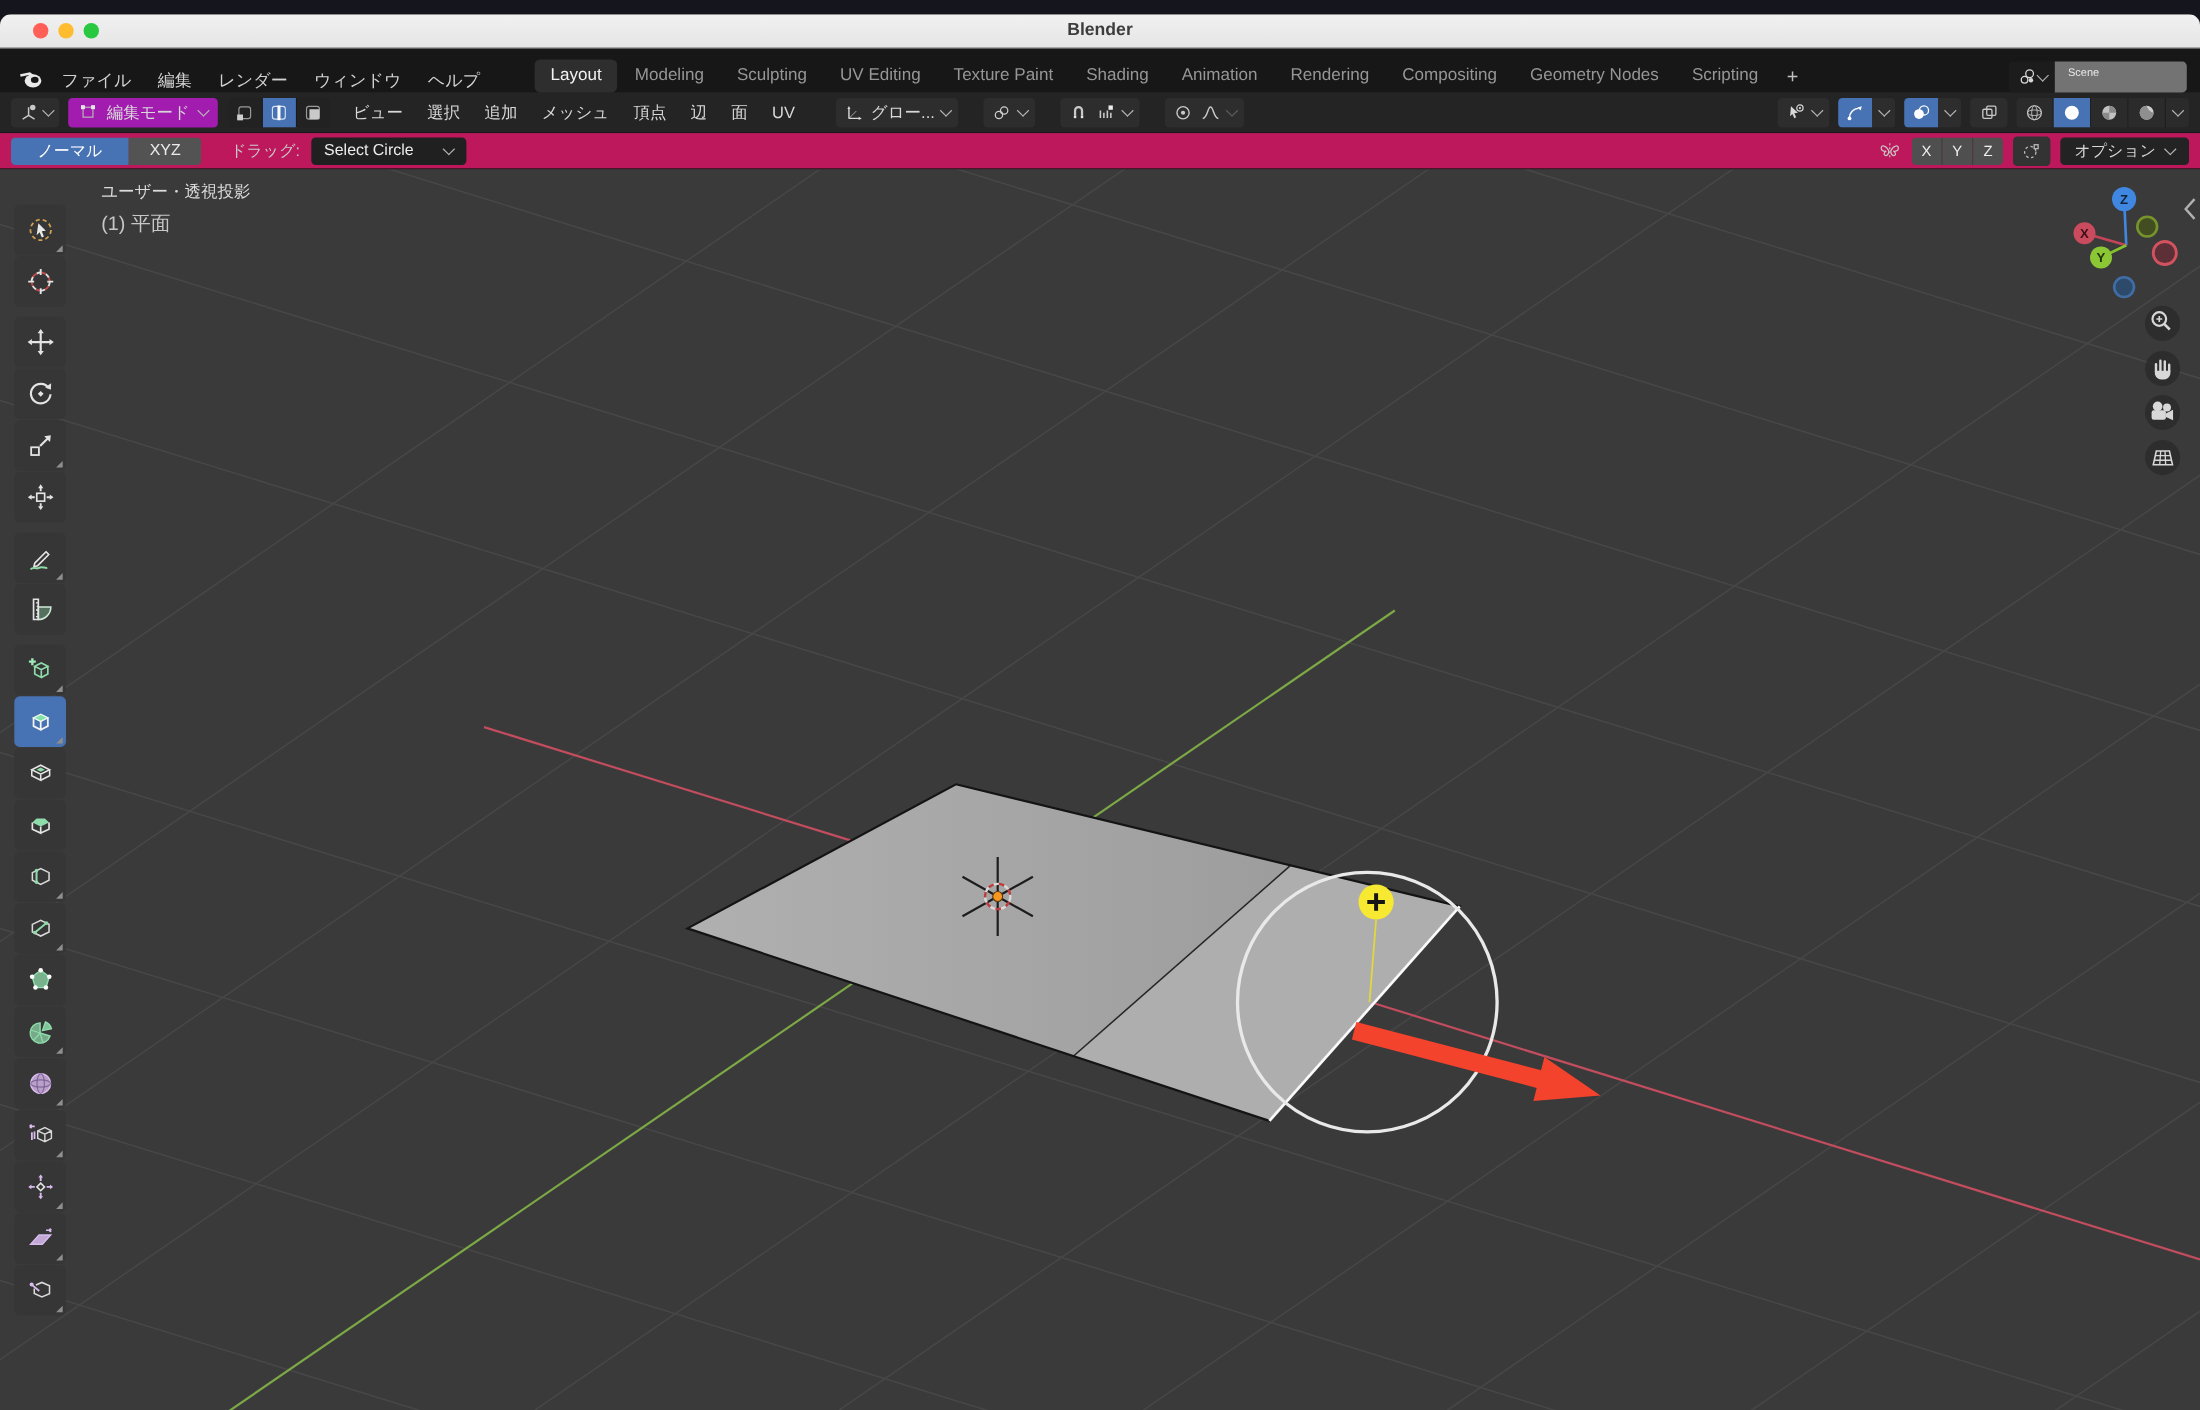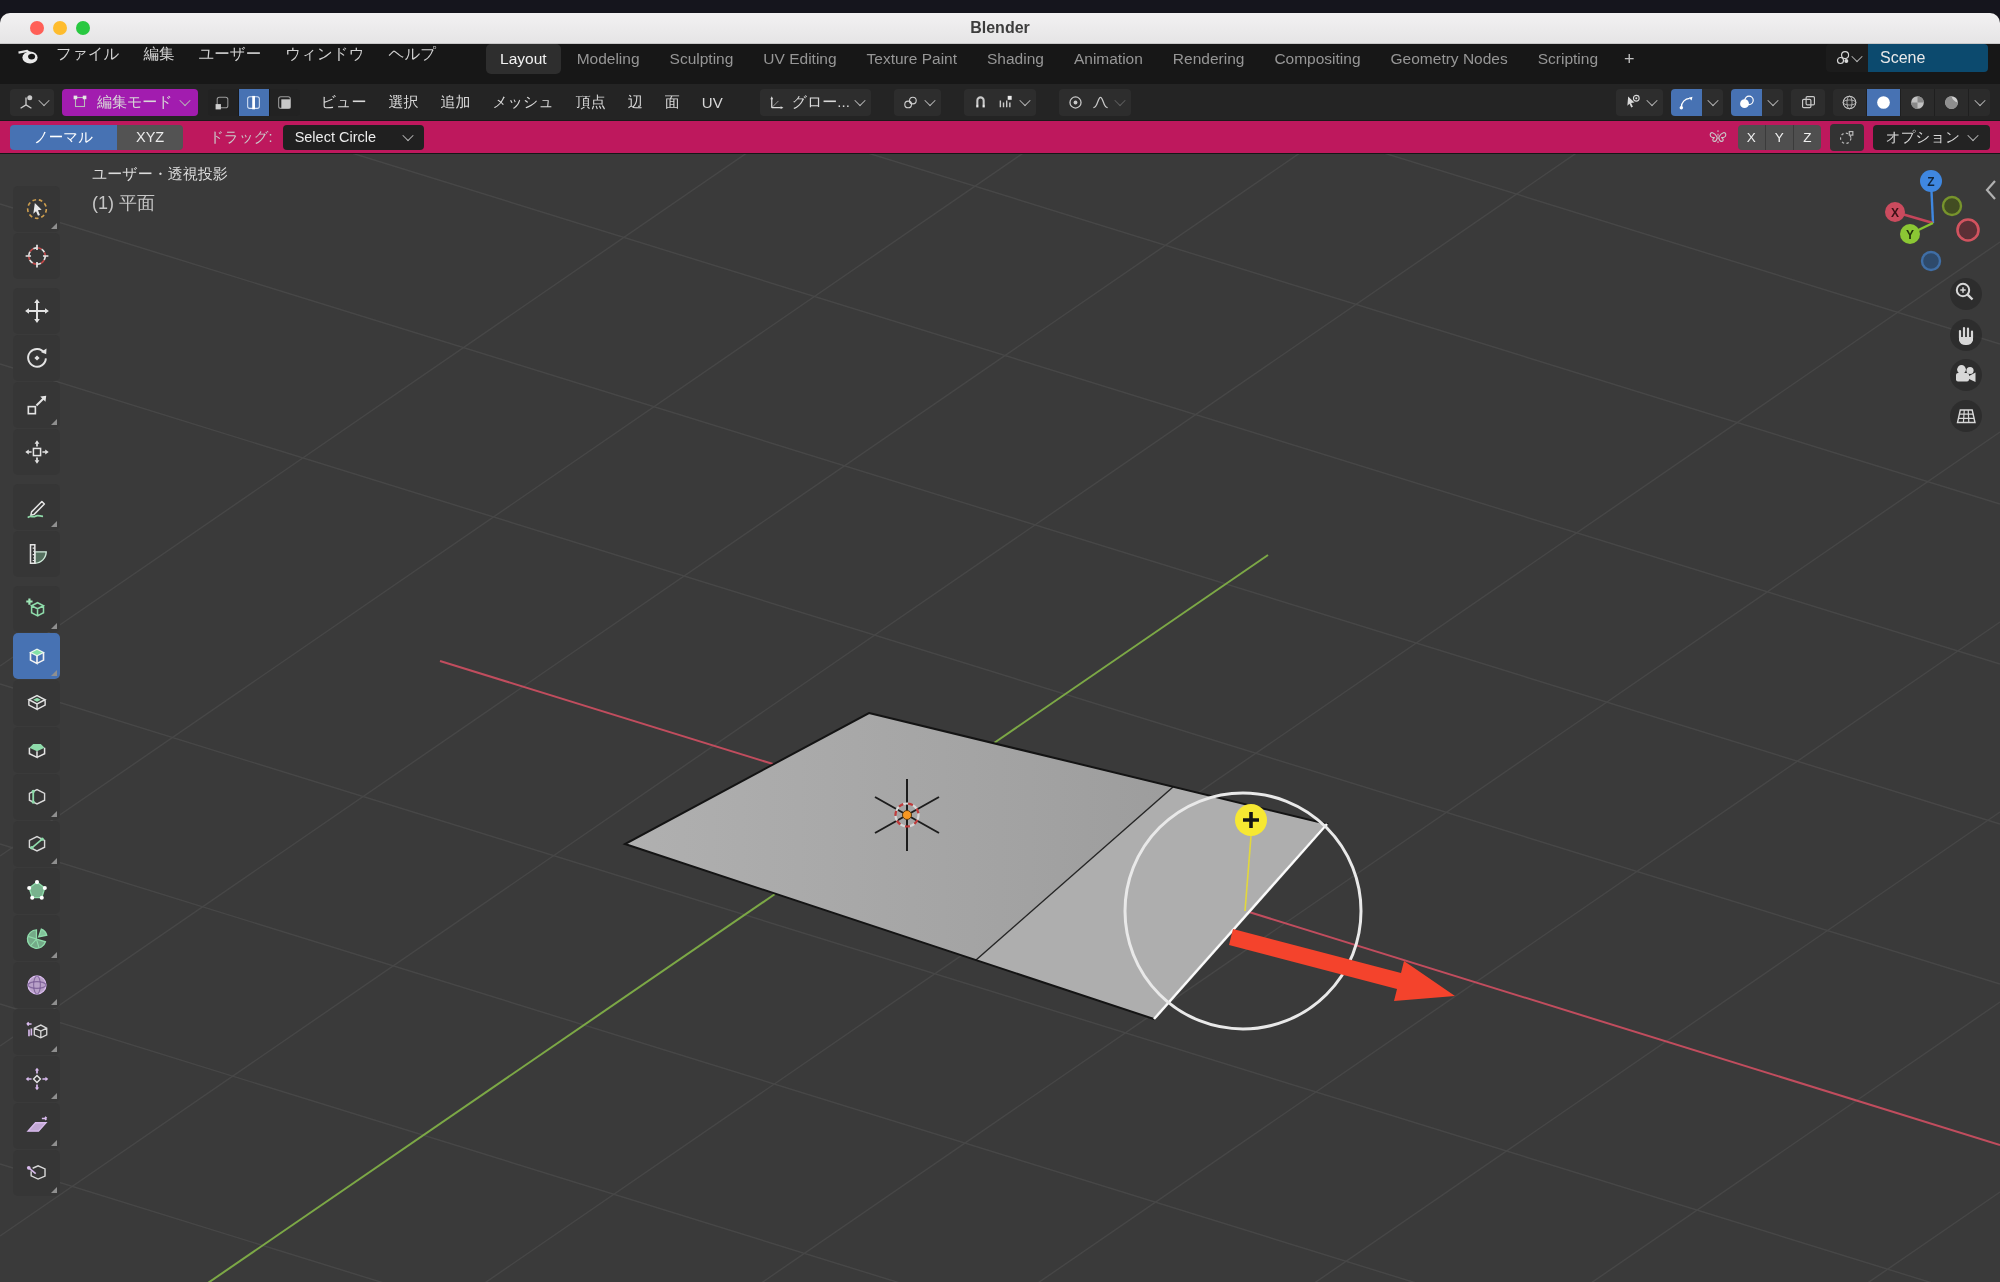--- a/index.html
+++ b/index.html
@@ -7,30 +7,30 @@
        font-family:"Liberation Sans","DejaVu Sans",sans-serif;-webkit-font-smoothing:antialiased}
   .window{position:absolute;top:13px;left:0;width:2000px;height:1269px;border-radius:10px 10px 0 0;overflow:hidden;background:#242424}
 
   
   .titlebar{height:30px;background:linear-gradient(#f2f1f2,#e6e5e6);border-bottom:1px solid #c9c8c9;position:relative;display:flex;align-items:center}
   .lights{display:flex;gap:9px;margin-left:30px;z-index:2}
   .light{width:14px;height:14px;border-radius:50%;display:inline-block}
   .wtitle{position:absolute;left:0;right:0;text-align:center;font-size:16px;font-weight:bold;color:#3d3d3d}
 
   
-  .menubar{height:40px;background:#171717;display:flex;align-items:flex-start;padding:0 10px;color:#d2d2d2;font-size:15.5px}
+  .menubar{height:40px;background:#171717;display:flex;align-items:flex-end;padding:0 10px;color:#d2d2d2;font-size:15.5px}
   .blogo{display:flex;align-items:center;margin:0 4px 0 6px}
   .menu{padding:0 12px;white-space:nowrap}
   .tabs{display:flex;align-items:center;margin-left:38px;gap:2px}
   .tab{padding:6px 14px;border-radius:5px;color:#969696;white-space:nowrap}
   .tab.active{background:#2e2e2e;color:#f2f2f2}
   .tab.plus{color:#c0c0c0;font-size:18px;padding:3px 10px}
   .scenebox{margin-left:auto;display:flex;align-items:center;margin-right:2px}
   .scn-ic{background:#1c1c1c;border-radius:4px 0 0 4px;padding:3px 7px;display:flex;align-items:center;height:22px}
-  .scenefield{background:#0c4a6e;border-radius:0 4px 4px 0;padding:5px 16px 5px 12px;color:#e9e9e9;font-size:16px;min-width:92px;height:18px}
+  .scenefield{background:#737373;border-radius:0 4px 4px 0;padding:5px 16px 5px 12px;color:#e9e9e9;font-size:10px;min-width:92px;height:18px}
 
   
   .vheader{height:36px;background:#242424;display:flex;align-items:center;padding:0 10px;font-size:15px;color:#d8d8d8;border-bottom:1px solid #1a1a1a}
   .ibtn{display:flex;align-items:center;background:#2d2d2d;border-radius:4px;padding:0 6px;height:27px;box-sizing:border-box;gap:4px}
   .modebtn{display:flex;align-items:center;background:#a21caf;border-radius:4px;height:27px;padding:0 9px;gap:8px;margin-left:8px}
   .selmodes{display:flex;margin-left:10px;border-radius:4px;overflow:hidden}
   .selmode{width:30px;height:27px;background:#222;display:flex;align-items:center;justify-content:center;border-right:1px solid #191919}
   .selmode:last-child{border-right:none}
   .selmode.active{background:#4772b3}
   .menu2{padding:0 11px;white-space:nowrap}
@@ -93,21 +93,21 @@
   <div class="menubar">
     <span class="blogo">
       <svg width="24" height="24" viewBox="0 0 24 24">
           <ellipse cx="14" cy="13.5" rx="7.6" ry="6" fill="#e9e9e9"></ellipse>
           <ellipse cx="15.6" cy="12.6" rx="3.5" ry="2.9" fill="#171717"></ellipse>
           <path d="M2.5 8.6 L11 6.9 L14.6 9.6" stroke="#e9e9e9" stroke-width="2.2" fill="none"></path>
         </svg>
     </span>
     <span class="menu">ファイル</span>
     <span class="menu">編集</span>
-    <span class="menu">ユーザー</span>
+    <span class="menu">レンダー</span>
     <span class="menu">ウィンドウ</span>
     <span class="menu">ヘルプ</span>
     <div class="tabs">
       <span class="tab active">Layout</span>
       <span class="tab">Modeling</span>
       <span class="tab">Sculpting</span>
       <span class="tab">UV Editing</span>
       <span class="tab">Texture Paint</span>
       <span class="tab">Shading</span>
       <span class="tab">Animation</span>

